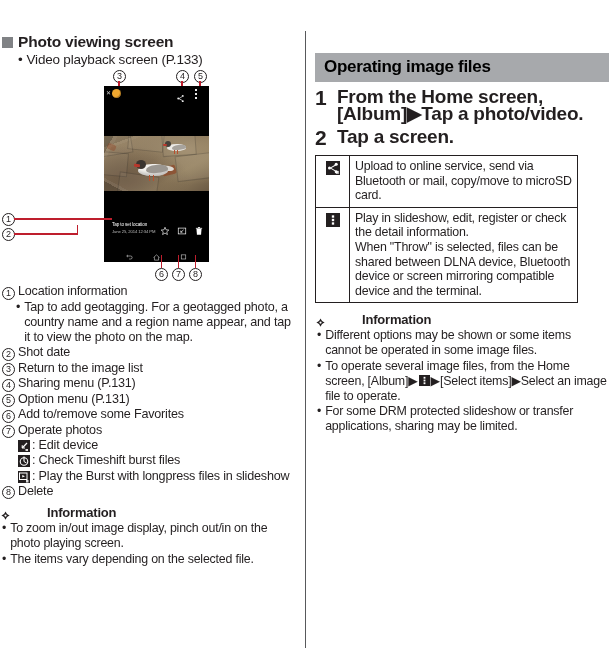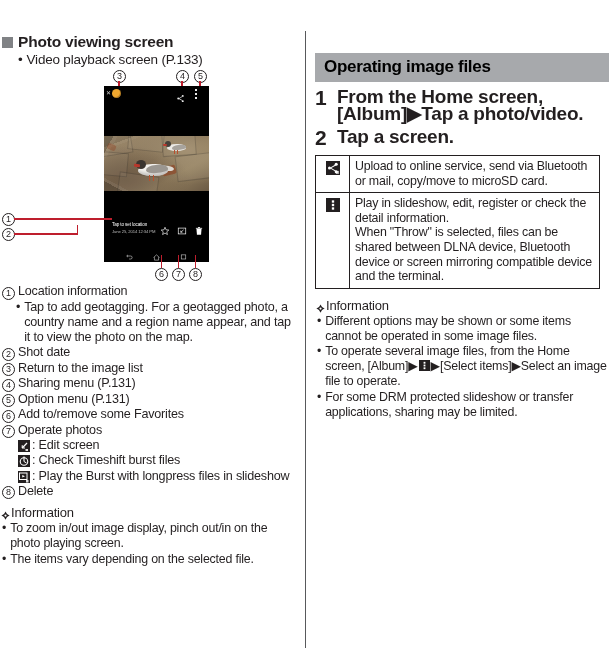--- a/index.html
+++ b/index.html
@@ -374,23 +374,24 @@
     margin-right: 2px;
     margin-top: 2px;
     position: relative;
   }
 
   
   .info-head {
     display: flex;
     align-items: center;
     font-size: 13px;
-    font-weight: normal;
+    font-weight: bold;
     margin: 6px 0 0 1px;
     letter-spacing: -0.2px;
+    gap: 36px;
   }
   .info-head .diamond {
     width: 9px; height: 9px;
     position: relative;
     margin-right: 1px;
     flex: 0 0 auto;
   }
   .info-list {
     font-size: 12.4px;
     line-height: 14.8px;
@@ -440,21 +441,21 @@
   }
   .step .tx {
     font-size: 19px;
     font-weight: bold;
     line-height: 17px;
     letter-spacing: -0.25px;
   }
   .tbl {
     border: 1px solid #231f20;
     border-collapse: collapse;
-    width: 285px;
+    width: 263px;
     margin-top: 7px;
   }
   .tbl td {
     border: 1px solid #231f20;
     vertical-align: top;
     padding: 3px 4px 4px 5px;
     font-size: 12.4px;
     line-height: 14.6px;
     letter-spacing: -0.2px;
   }
@@ -684,21 +685,21 @@
 
       <div class="iconrow">
         <span class="glyph">
           <svg viewBox="0 0 24 24" width="12" height="12">
             <rect x="0" y="0" width="24" height="24" fill="#231f20"></rect>
             <path d="M18 6 L8.5 16" stroke="#ffffff" stroke-width="2.4"></path>
             <path d="M8.5 16 L8.5 10.5 M8.5 16 L14 16" stroke="#ffffff" stroke-width="2.2" fill="none"></path>
             <path d="M15 18 H20 V22 H15 Z" fill="#ffffff" opacity=".85"></path>
           </svg>
         </span>
-        <span>: Edit screen</span>
+        <span>: Edit device</span>
       </div>
 
       <div class="iconrow">
         <span class="glyph">
           <svg viewBox="0 0 24 24" width="12" height="12">
             <rect x="0" y="0" width="24" height="24" fill="#231f20"></rect>
             <circle cx="12" cy="13" r="7.5" fill="none" stroke="#ffffff" stroke-width="2.2"></circle>
             <path d="M12 3 V13" stroke="#ffffff" stroke-width="2.2"></path>
             <path d="M12 13 L17 16" stroke="#ffffff" stroke-width="2"></path>
           </svg>

